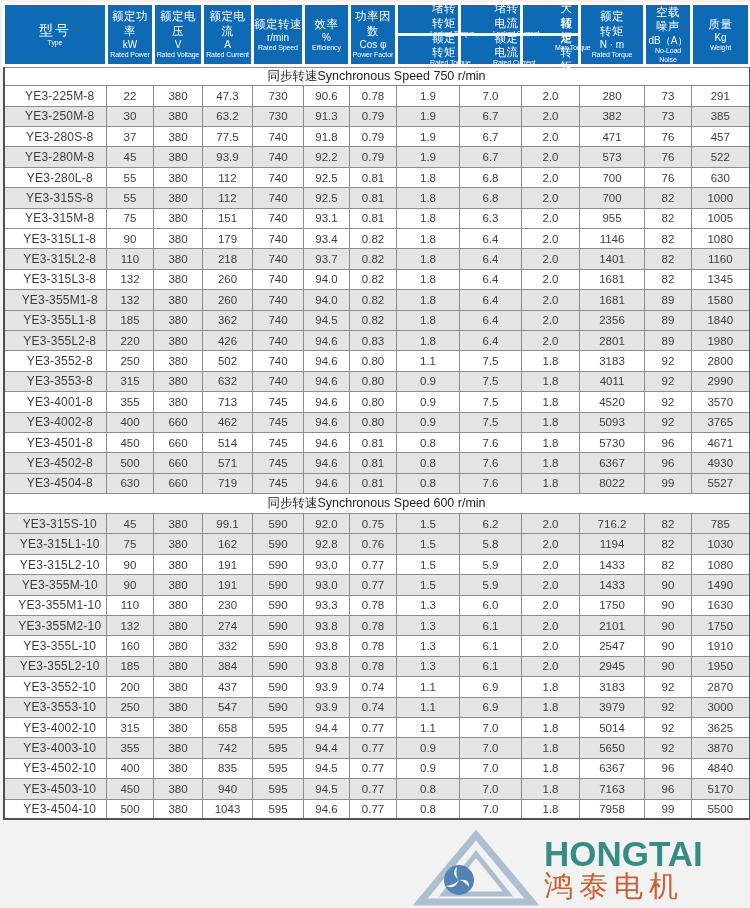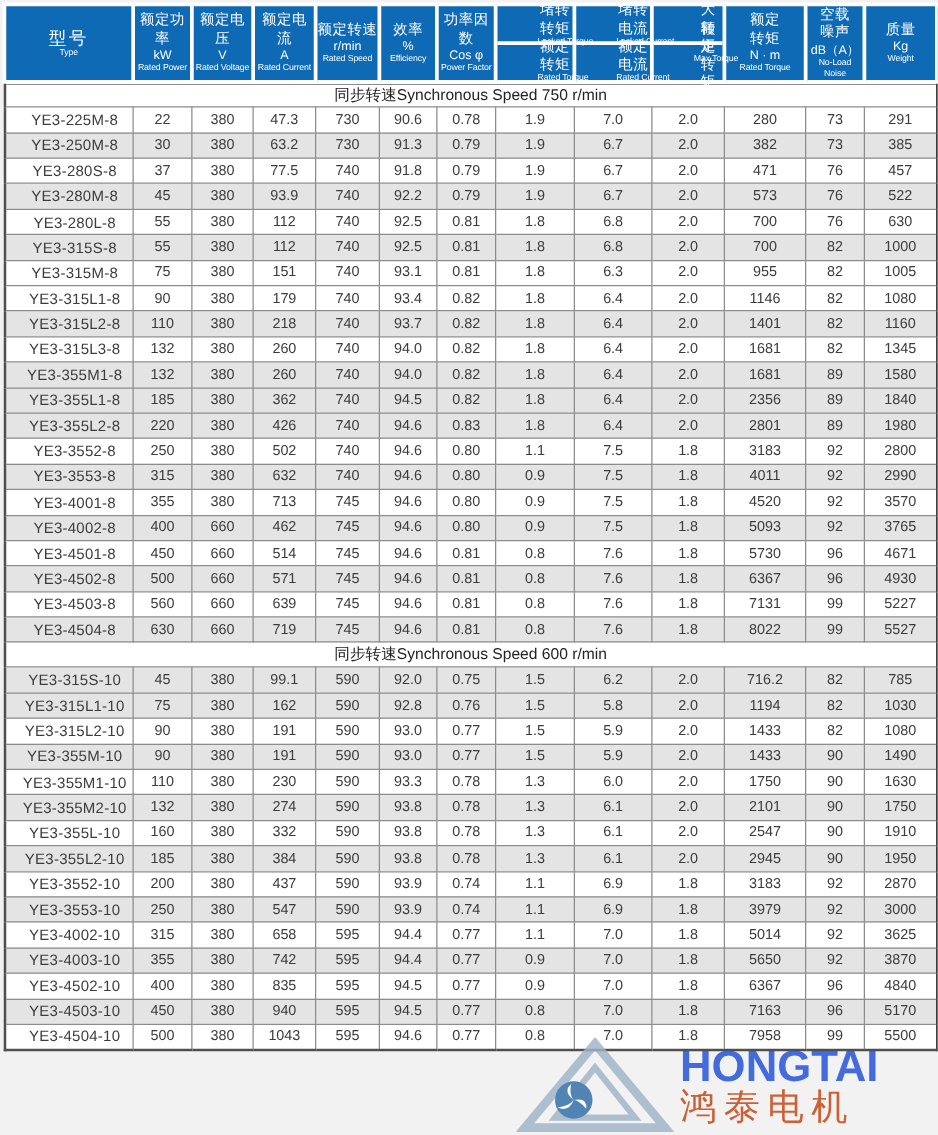--- a/index.html
+++ b/index.html
@@ -35,31 +35,31 @@
   tbody tr{height:20.4px;}
   tr.shaded td{background:#e4e4e4;}
   td.type-cell{text-align:center;padding-left:9px;font-size:12px;letter-spacing:.2px;}
   tr.divider{height:20px;}
   tr.divider td{
     background:#fff;text-align:center;font-size:12.5px;color:#222;
     border-left:2px solid #4f4f4f;border-right:2px solid #4f4f4f;
   }
   tr.divider-first td{box-shadow:inset 0 1px 0 #8c8c8c;}
   tbody td:first-child{border-left:2px solid #4f4f4f;}
-  tbody td:last-child{border-right:2px solid #000000;}
+  tbody td:last-child{border-right:2px solid #0f766e;}
   tbody tr:last-child td{border-bottom:2px solid #4f4f4f;}
   
   .blob{position:absolute;pointer-events:none;border-radius:50%;
     background:radial-gradient(closest-side,rgba(175,175,175,.16),rgba(175,175,175,0));}
   
   #watermark{position:absolute;left:413px;top:830px;width:320px;height:78px;
     opacity:.82;pointer-events:none;}
   #wm-logo{position:absolute;left:0;top:0;}
   #wm-brand{position:absolute;left:131px;top:6px;font-size:35px;font-weight:bold;
-    color:#1d4ed8;letter-spacing:0;line-height:1;}
+    color:#0f766e;letter-spacing:0;line-height:1;}
   #wm-brand-zh{position:absolute;left:131px;top:42px;font-size:29px;font-weight:normal;
     color:#c2410c;letter-spacing:6px;line-height:1;}
 </style>
 </head>
 <body>
 
 <div class="blob" style="left:500px;top:90px;width:240px;height:160px;"></div>
 <div class="blob" style="left:420px;top:250px;width:330px;height:320px;"></div>
 <div class="blob" style="left:40px;top:540px;width:260px;height:230px;"></div>
 <div class="blob" style="left:590px;top:590px;width:170px;height:240px;"></div>
@@ -447,35 +447,20 @@
         <td>745</td>
         <td>94.6</td>
         <td>0.81</td>
         <td>0.8</td>
         <td>7.6</td>
         <td>1.8</td>
         <td>6367</td>
         <td>96</td>
         <td>4930</td>
       </tr>
-      <tr>
-        <td class="type-cell">YE3-4503-8</td>
-        <td>560</td>
-        <td>660</td>
-        <td>639</td>
-        <td>745</td>
-        <td>94.6</td>
-        <td>0.81</td>
-        <td>0.8</td>
-        <td>7.6</td>
-        <td>1.8</td>
-        <td>7131</td>
-        <td>99</td>
-        <td>5227</td>
-      </tr>
       <tr class="shaded">
         <td class="type-cell">YE3-4504-8</td>
         <td>630</td>
         <td>660</td>
         <td>719</td>
         <td>745</td>
         <td>94.6</td>
         <td>0.81</td>
         <td>0.8</td>
         <td>7.6</td>

